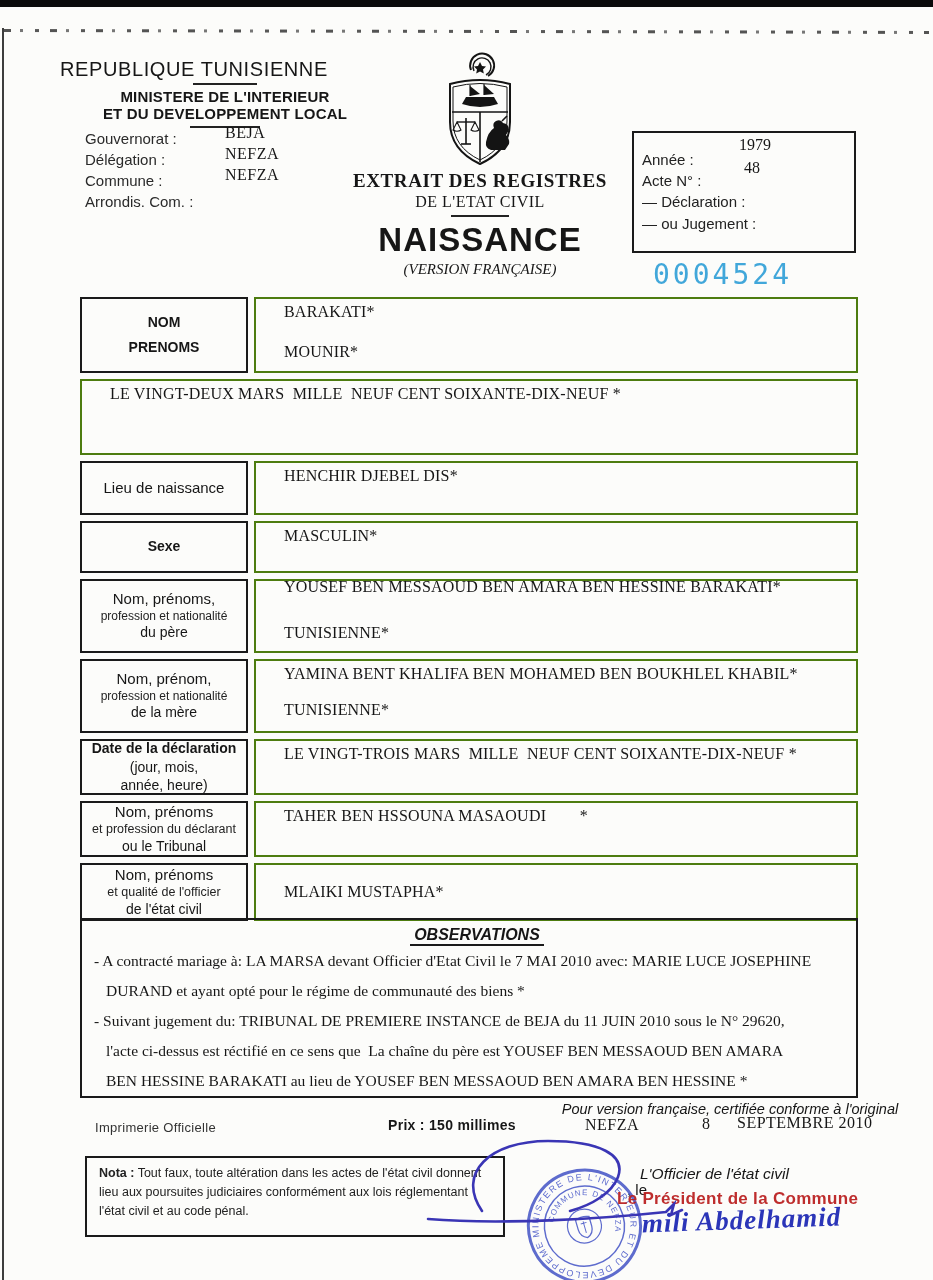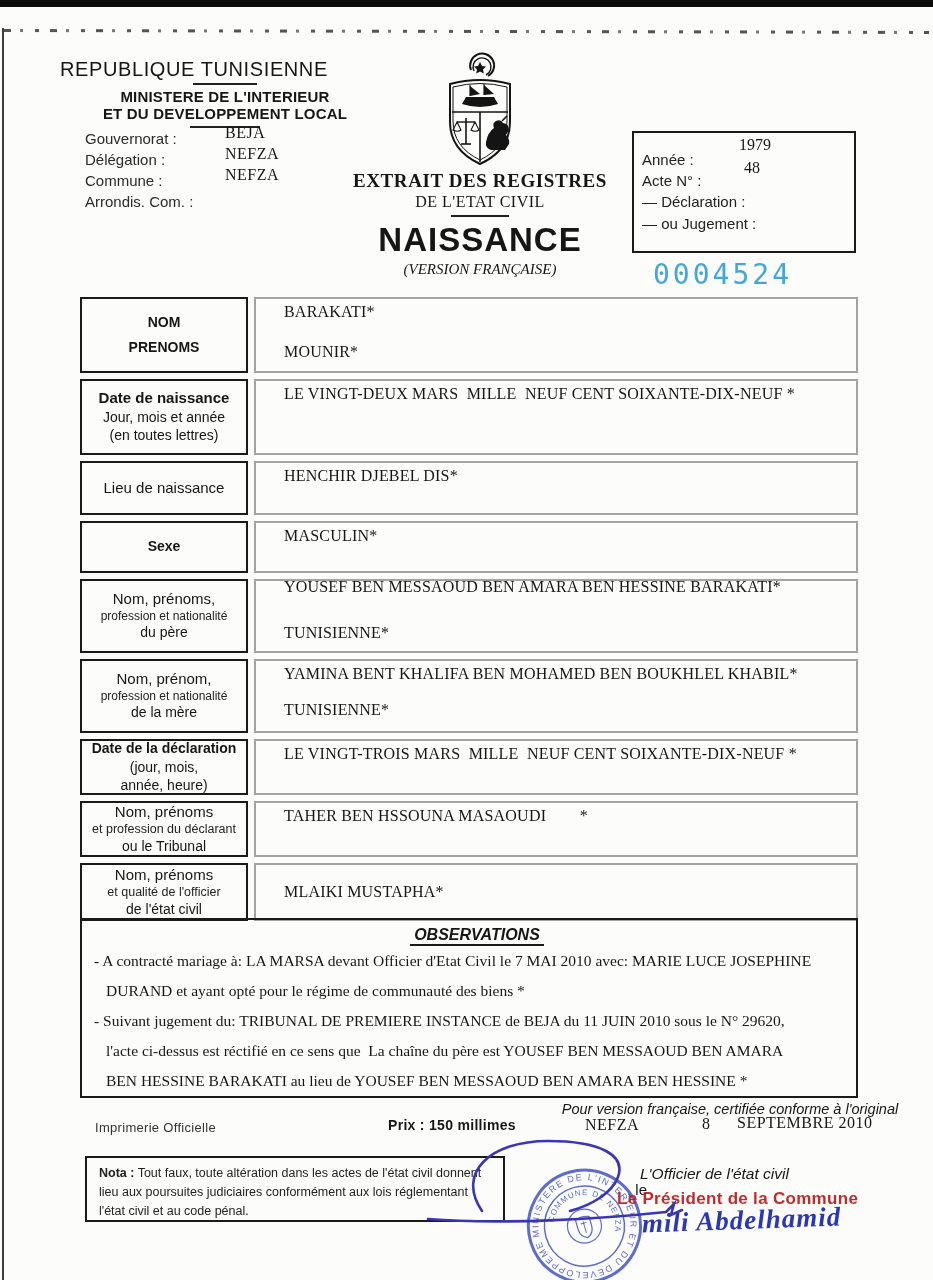--- a/index.html
+++ b/index.html
@@ -37,21 +37,21 @@
   .acte-box{position:absolute;left:632px;top:131px;width:220px;height:118px;border:2px solid #1a1a1a;font-size:15px;}
   .acte-box .lab{position:absolute;left:8px;color:#222;}
   .acte-box .val{position:absolute;font-family:"Liberation Serif",serif;font-size:16px;}
   .serial{position:absolute;left:653px;top:258px;font-family:"DejaVu Sans Mono",monospace;
     font-size:28px;letter-spacing:3px;color:#41a7da;font-weight:400;}
   
   .tbl{position:absolute;left:80px;top:297px;width:778px;}
   .trow{display:flex;margin-bottom:6px;}
   .lblbox{width:168px;border:2px solid #1a1a1a;margin-right:6px;display:flex;flex-direction:column;
     align-items:center;justify-content:center;text-align:center;padding:2px 2px;box-sizing:border-box;}
-  .valbox{flex:1;border:2px solid #a3a3a3;position:relative;padding:4px 10px 2px 28px;box-sizing:border-box;
+  .valbox{flex:1;border:2px solid #4d7c0f;position:relative;padding:4px 10px 2px 28px;box-sizing:border-box;
     font-family:"Liberation Serif",serif;font-size:16px;letter-spacing:.2px;}
   .lbl-main{font-size:15px;line-height:1.25;}
   .lbl-bold{font-weight:700;}
   .lbl-semibold{font-weight:600;}
   .lbl-sub{font-size:12px;line-height:1.2;color:#222;}
   .lbl-sub2{font-size:14px;line-height:1.3;}
   .v-line{white-space:pre;}
   .v-gap{margin-top:22px;}
   .v-over{margin-top:-7px;background:transparent;}
   
@@ -65,21 +65,21 @@
   .obs-line.cont{padding-left:24px;}
   
   .cert{position:absolute;left:545px;top:1101px;width:370px;text-align:center;font-style:italic;font-size:14.5px;}
   .date-place{position:absolute;left:585px;top:1116px;font-family:"Liberation Serif",serif;font-size:16px;letter-spacing:.5px;}
   .date-day{position:absolute;left:702px;top:1115px;font-family:"Liberation Serif",serif;font-size:16px;}
   .date-my{position:absolute;left:737px;top:1114px;font-family:"Liberation Serif",serif;font-size:16px;letter-spacing:.5px;}
   .le{position:absolute;left:627px;top:1137px;font-size:15px;margin-top:44px;}
   .imprimerie{position:absolute;left:95px;top:1120px;font-size:13px;color:#333;letter-spacing:.3px;}
   .prix{position:absolute;left:388px;top:1117px;font-size:14px;font-weight:600;letter-spacing:.3px;}
   .officier{position:absolute;left:640px;top:1165px;font-style:italic;font-size:15.5px;}
-  .nota{position:absolute;left:85px;top:1156px;width:420px;height:66px;border:2px solid #1a1a1a;box-sizing:border-box;
+  .nota{position:absolute;left:85px;top:1156px;width:420px;height:81px;border:2px solid #1a1a1a;box-sizing:border-box;
     padding:6px 10px 4px 12px;font-size:12.5px;line-height:1.5;color:#222;}
   .nota b{font-weight:700;}
   .president{position:absolute;left:617px;top:1189px;font-size:17px;font-weight:700;color:#b91c1c;letter-spacing:.3px;opacity:.92;}
   .signature{position:absolute;left:642px;top:1205px;font-family:"Liberation Serif",serif;font-style:italic;font-weight:700;
     font-size:27px;color:#2b35b8;transform:rotate(-2deg);letter-spacing:1px;}
   .stamp{position:absolute;left:522px;top:1163px;opacity:.85;transform:rotate(-16deg);}
   .flourish{position:absolute;left:420px;top:1133px;}
 </style>
 </head>
 <body>
@@ -173,25 +173,20 @@
         <div class="lbl-main lbl-semibold" style="font-size:14px;">NOM</div>
         <div class="lbl-main lbl-semibold" style="font-size:14px;margin-top:8px;">PRENOMS</div>
       </div>
       <div class="valbox">
         <div class="v-line">BARAKATI*</div>
         <div class="v-line v-gap">MOUNIR*</div>
       </div>
     </div>
 
     <div class="trow h76">
-      <div class="lblbox">
-        <div class="lbl-main lbl-bold">Date de naissance</div>
-        <div class="lbl-sub2">Jour, mois et année</div>
-        <div class="lbl-sub2">(en toutes lettres)</div>
-      </div>
       <div class="valbox">
         <div class="v-line">LE VINGT-DEUX MARS  MILLE  NEUF CENT SOIXANTE-DIX-NEUF *</div>
       </div>
     </div>
 
     <div class="trow h54">
       <div class="lblbox">
         <div class="lbl-main">Lieu de naissance</div>
       </div>
       <div class="valbox">

